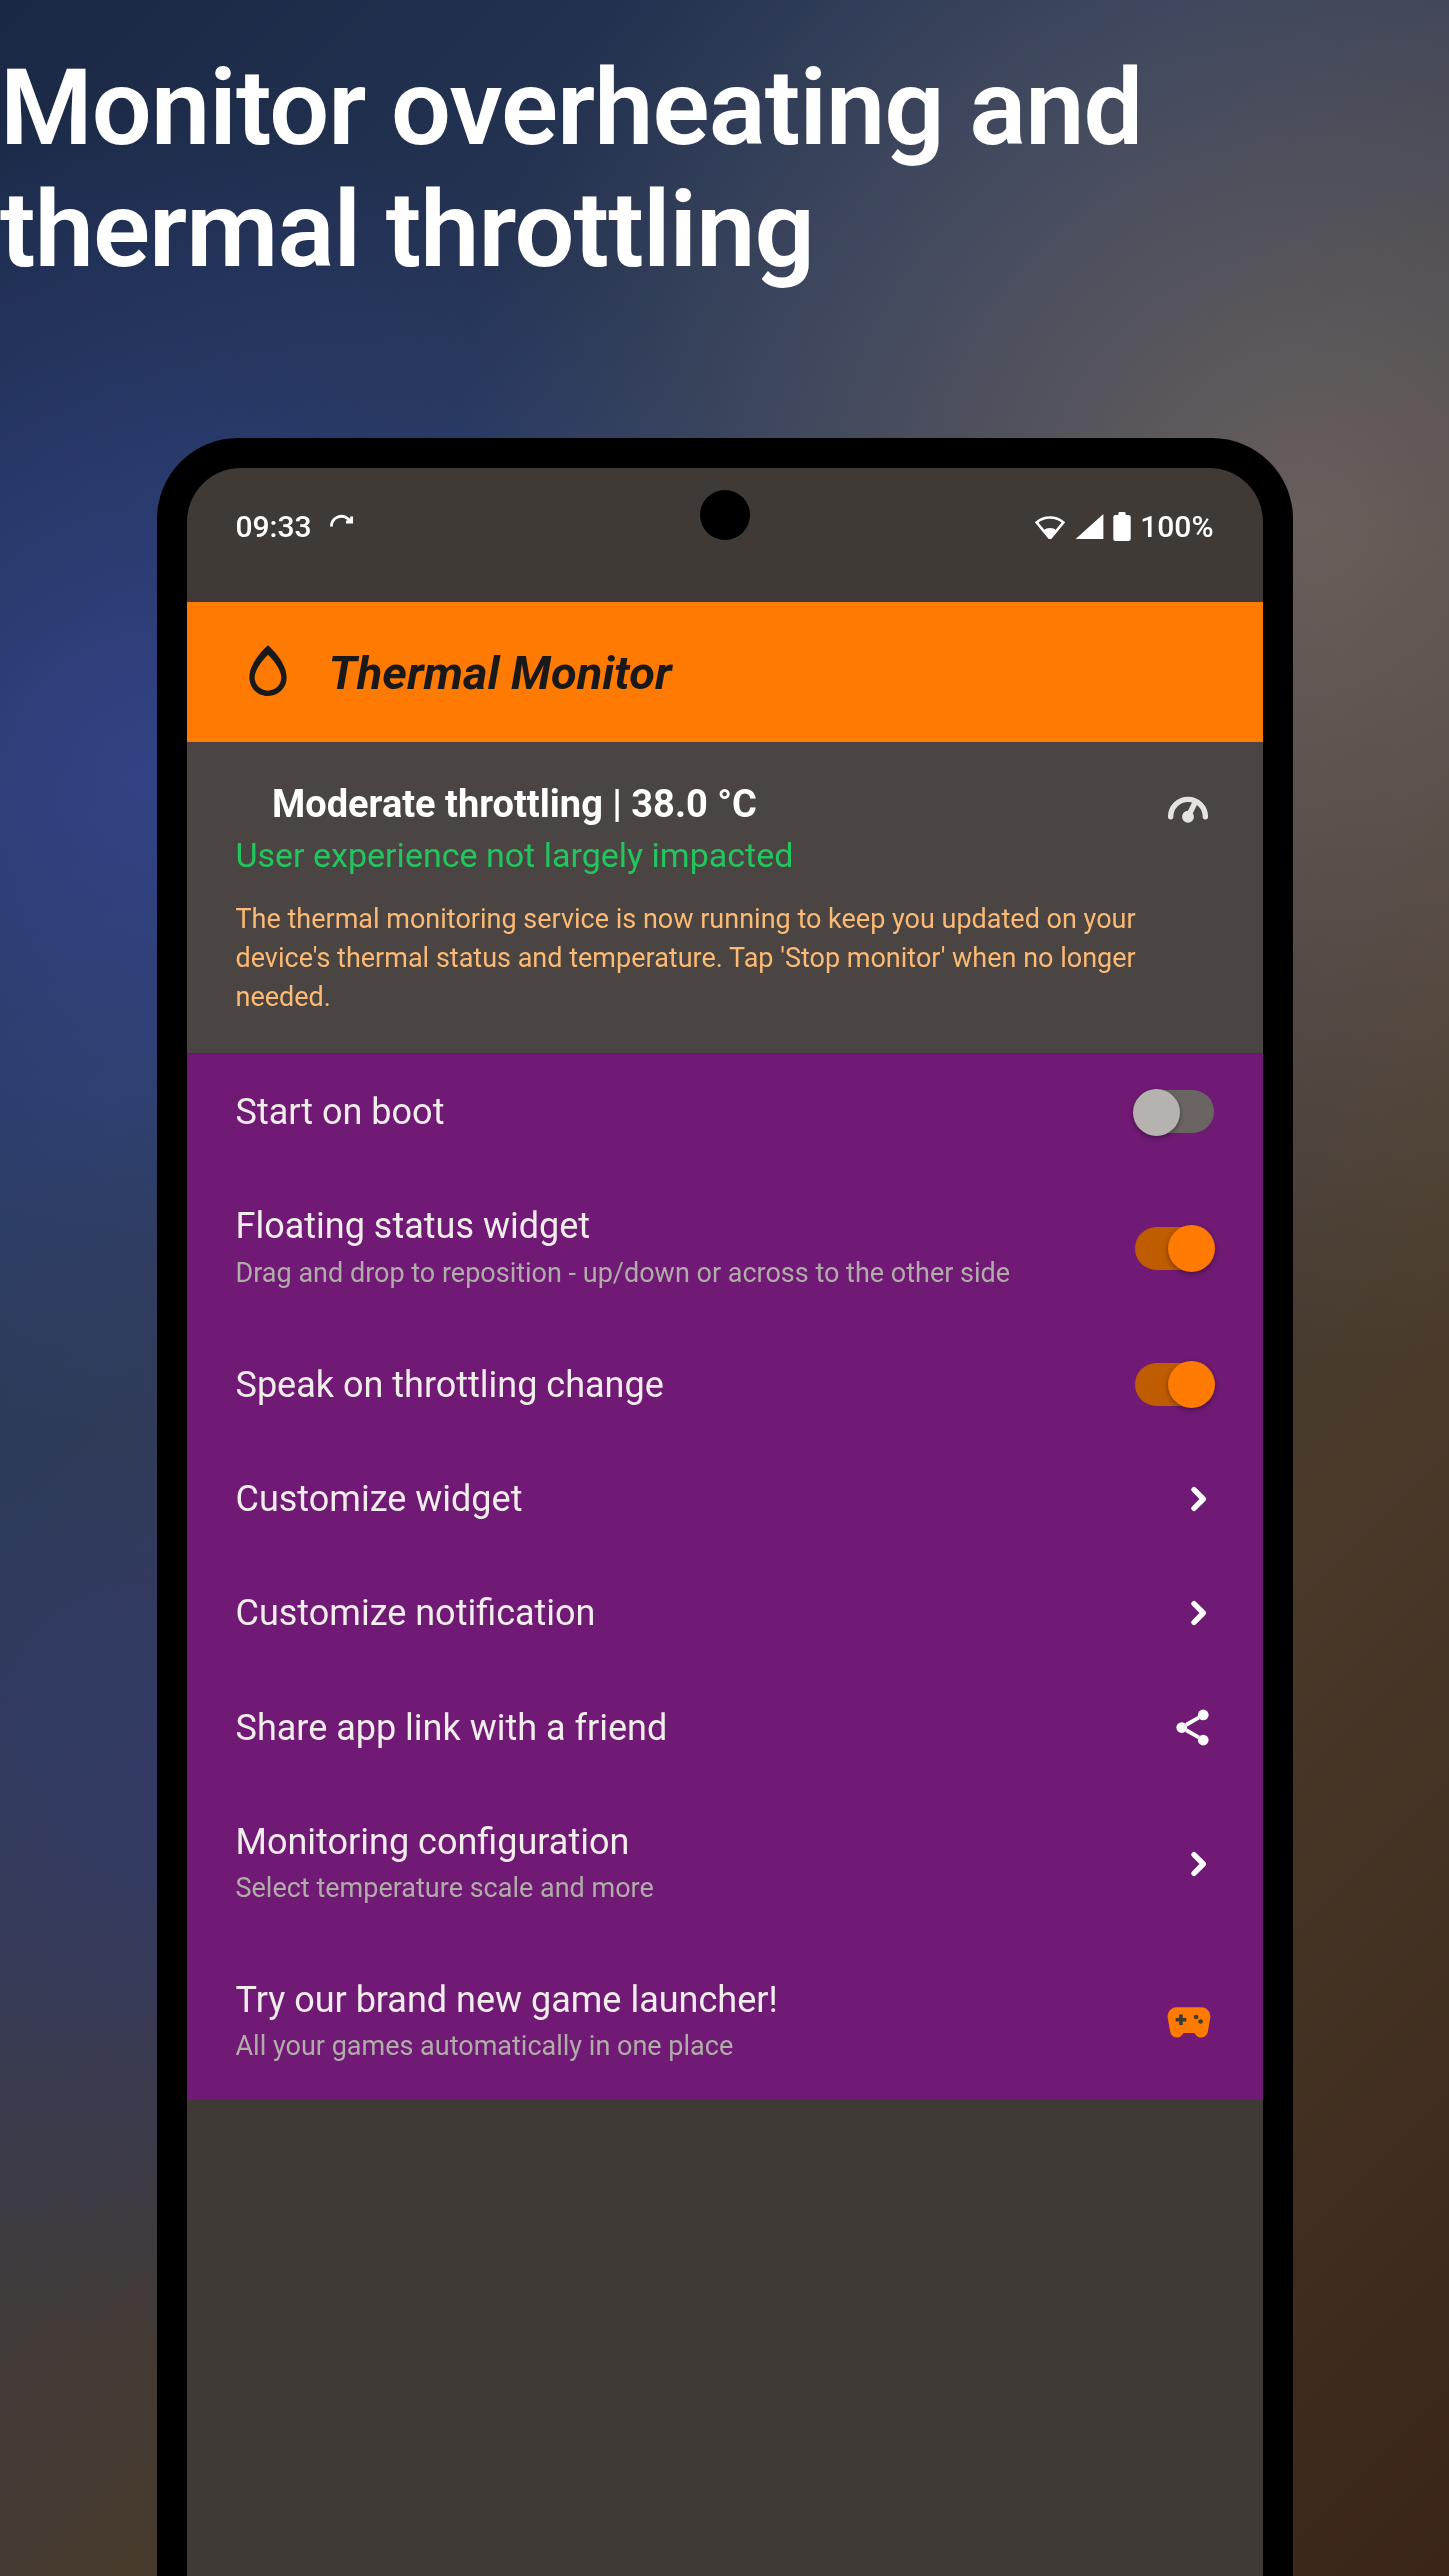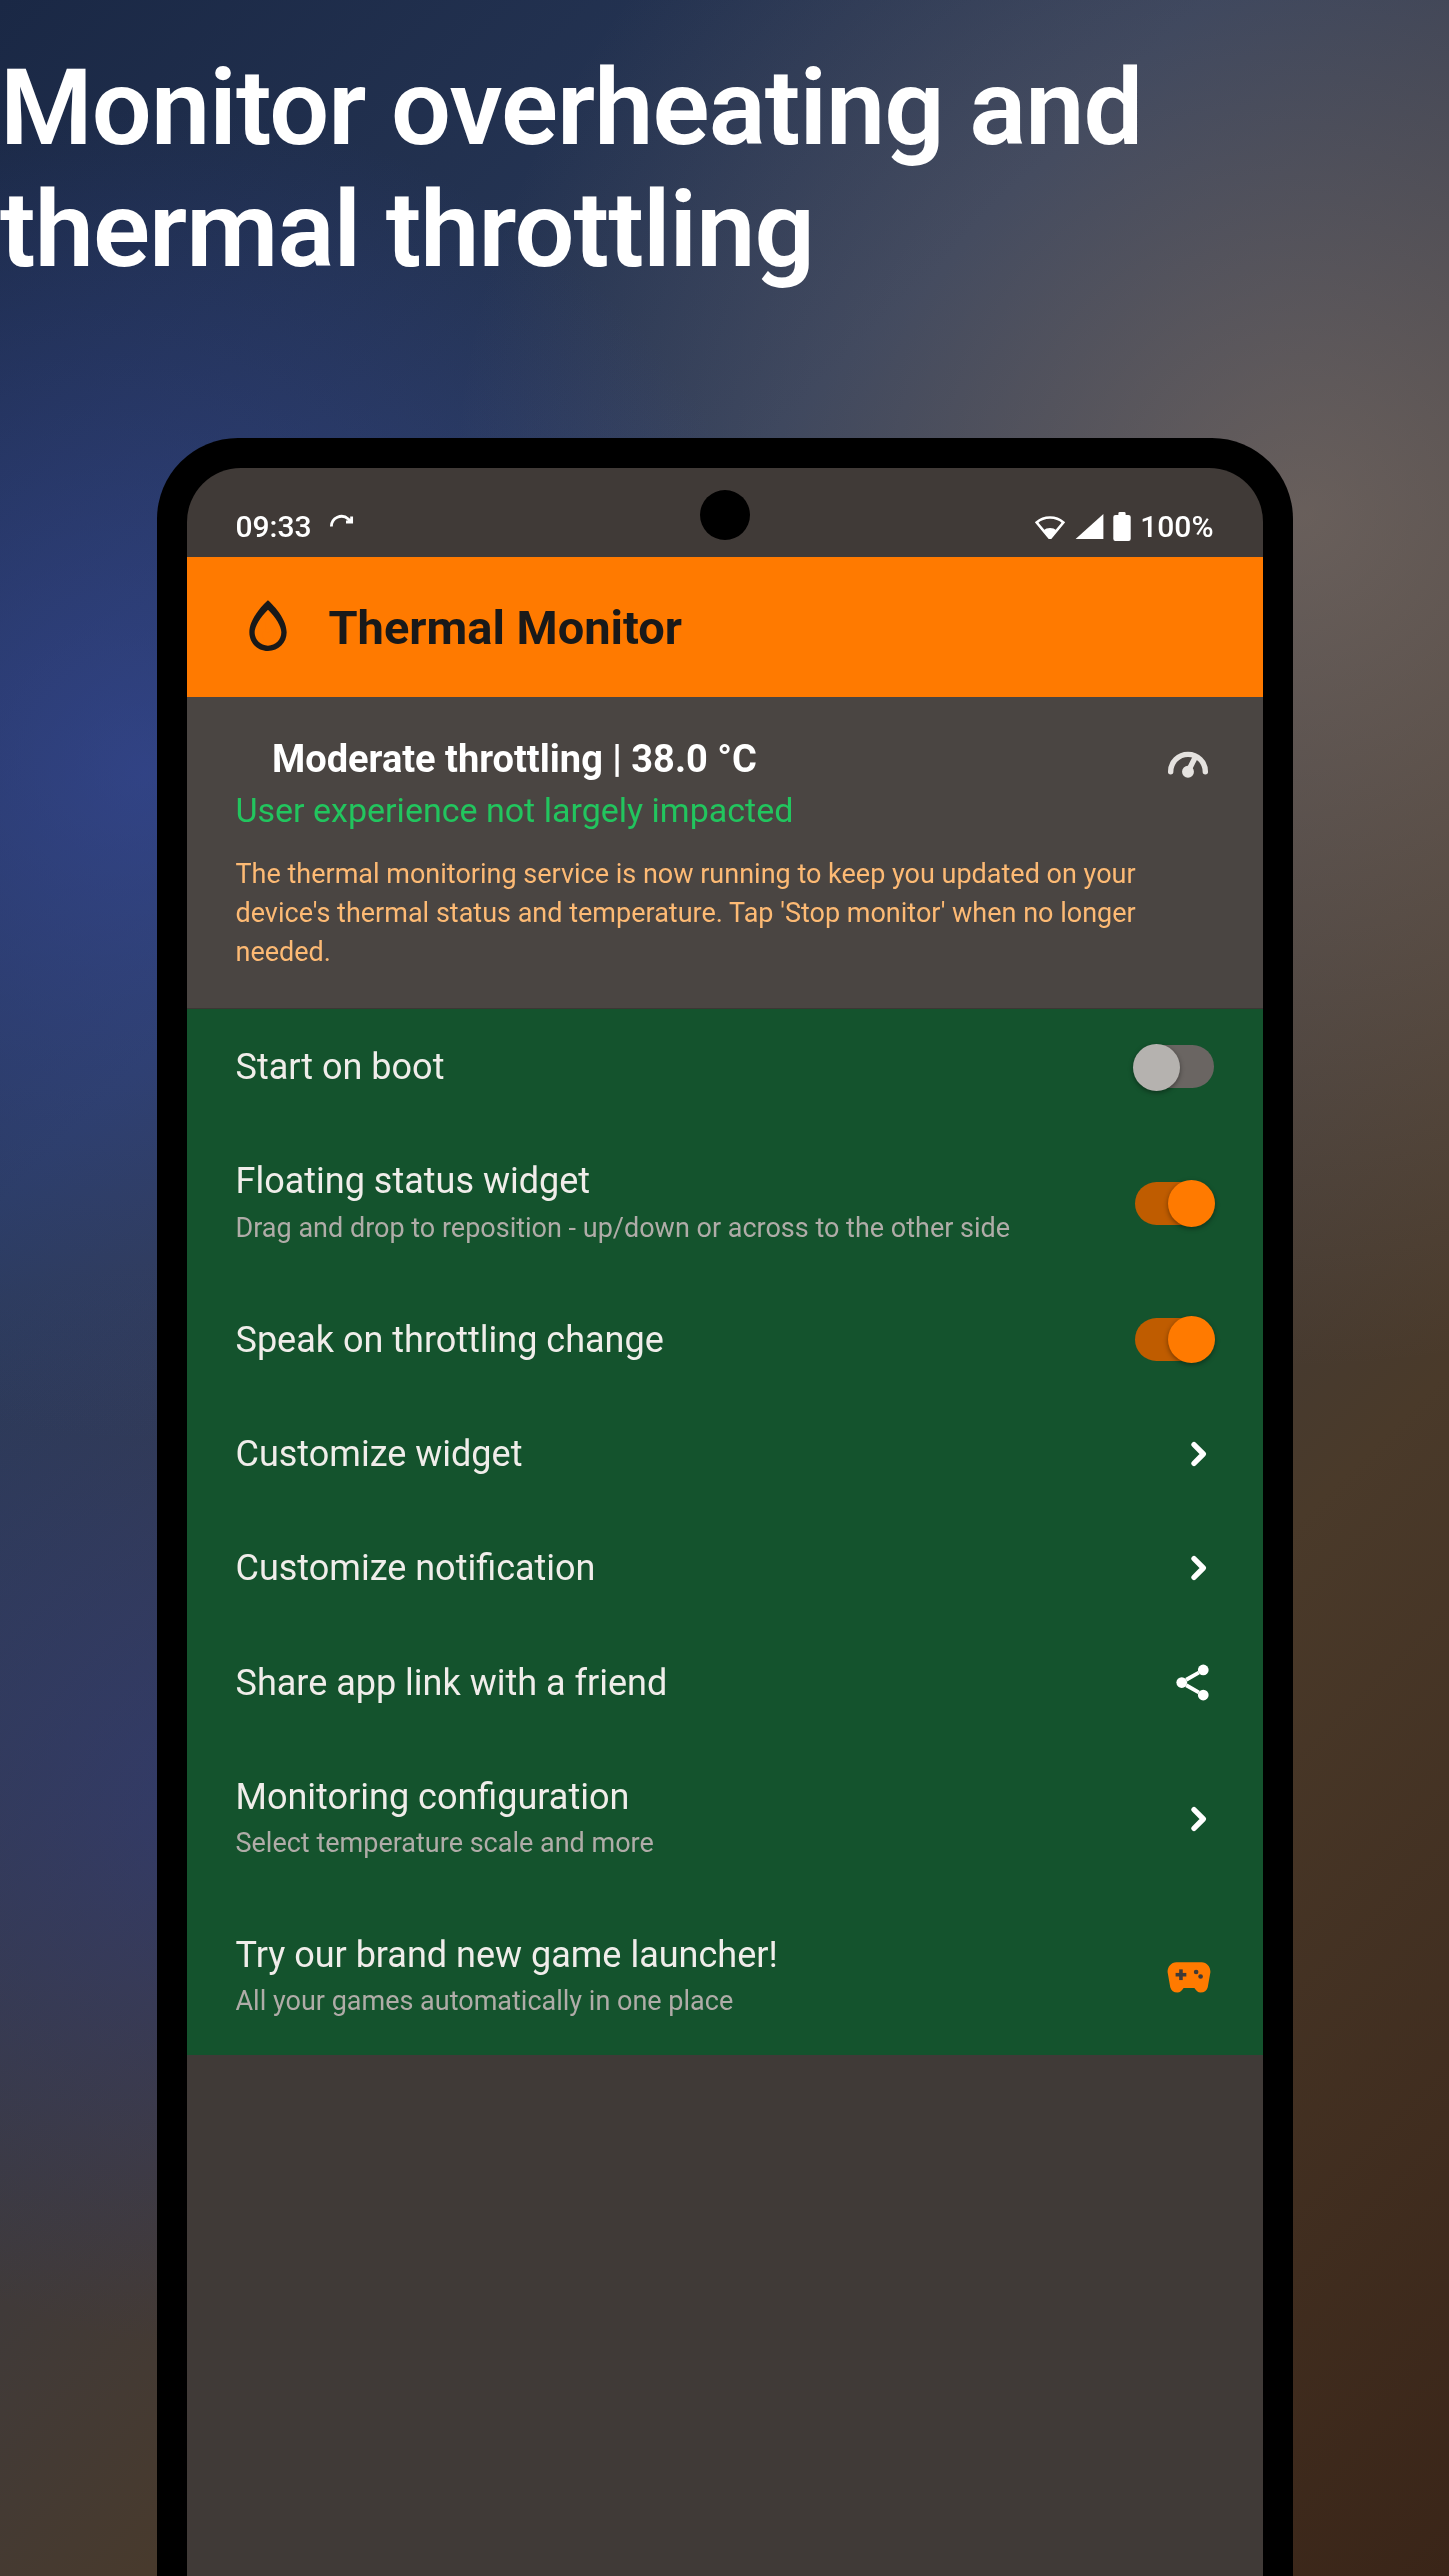--- a/index.html
+++ b/index.html
@@ -70,20 +70,22 @@
     }
     .status-left { display: flex; align-items: center; gap: 16px; }
     .status-right { display: flex; align-items: center; gap: 9px; }
     .status-right svg { display: block; }
     .app-header {
       background: #ff7a00;
       display: flex;
       align-items: center;
       gap: 29px;
       padding: 38px 49px;
+      margin-top: 45px;
+      font-style: italic;
     }
     .app-header svg { flex-shrink: 0; }
     .app-title {
       font-size: 47px;
       font-weight: 700;
       color: #191919;
     }
     .status-card {
       background: #4a4542;
       padding: 40px 49px 36px;
@@ -108,21 +110,21 @@
       font-size: 34px;
       font-weight: 400;
     }
     .status-desc {
       color: #fdba74;
       font-size: 27px;
       line-height: 1.45;
       margin-top: 25px;
     }
     .settings {
-      background: #14532d;
+      background: #701a75;
     }
     .setting-row {
       display: flex;
       align-items: center;
       justify-content: space-between;
       padding: 36px 49px;
       gap: 27px;
     }
     .setting-text {
       flex: 1;

